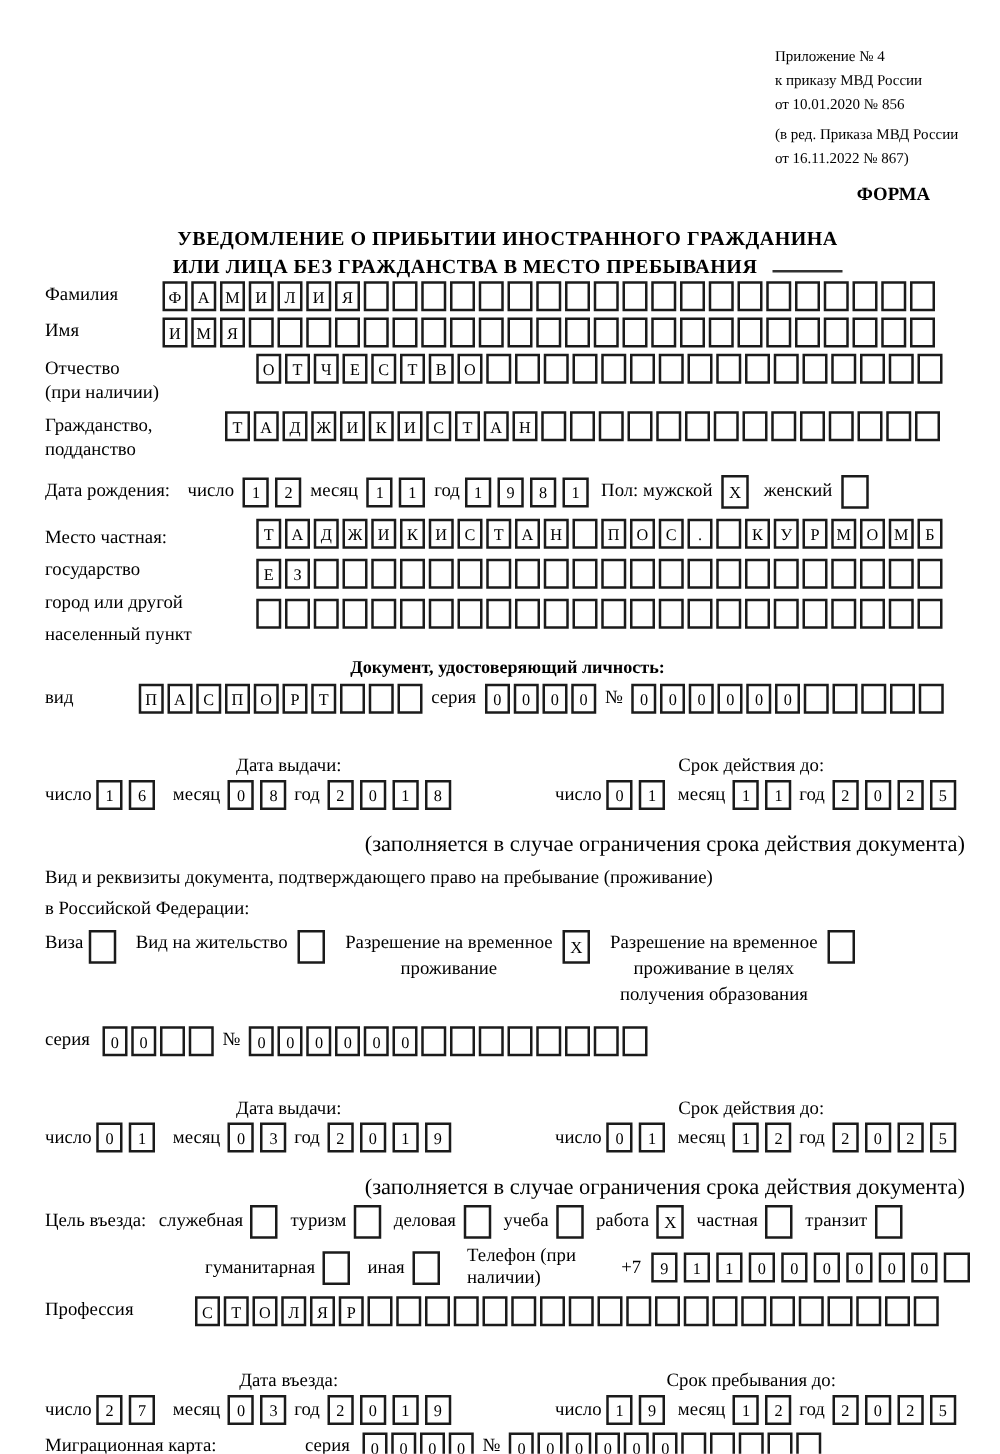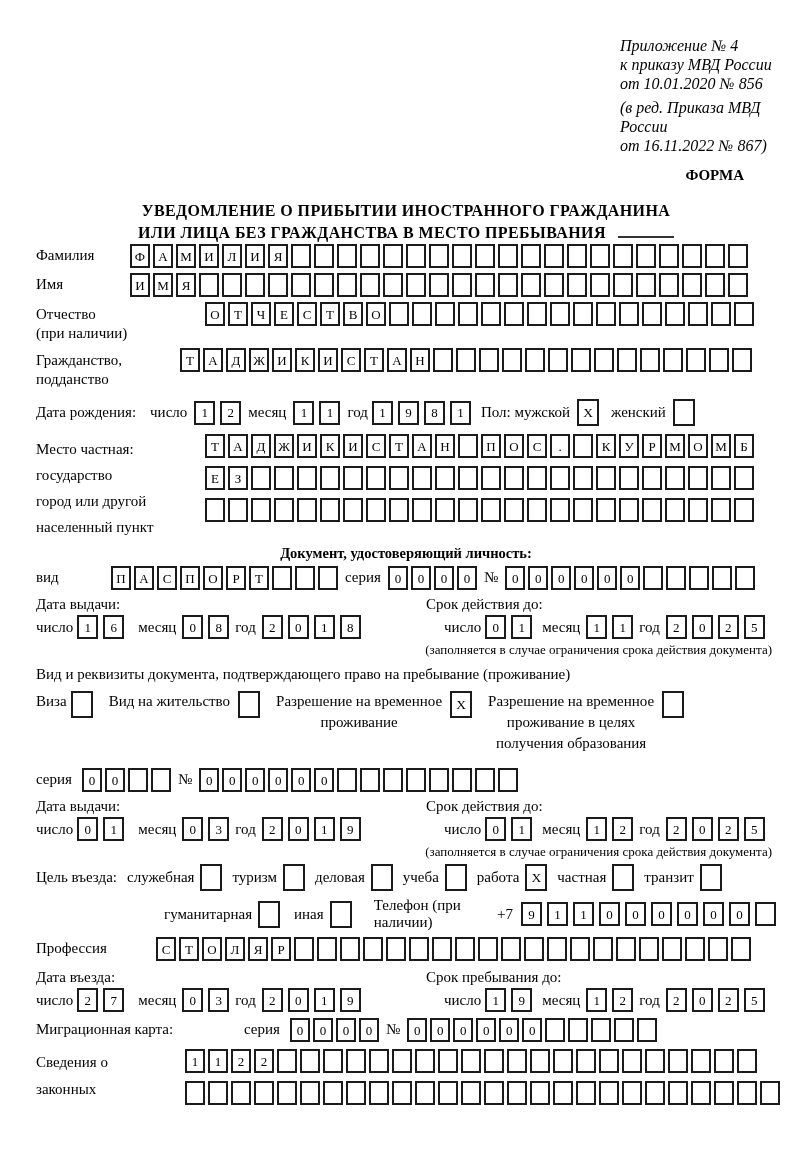--- a/index.html
+++ b/index.html
@@ -1,21 +1,21 @@
 <!DOCTYPE html>
 <html><head>
 <meta charset="utf-8">
 <style>
   html,body{margin:0;padding:0;background:#fff;}
   body{width:800px;height:1163px;overflow:hidden;color:#000;
        font-family:"Liberation Serif","DejaVu Serif",serif;font-size:15px;}
   .page{box-sizing:border-box;width:800px;height:1163px;padding:36px 24px 10px 36px;}
 
   
-  .hdr{margin-left:584px;font-size:16px;line-height:19px;font-style:italic;}
+  .hdr{margin-left:584px;font-size:12px;line-height:19px;}
   .hdr .note{margin-top:5px;}
   .forma{margin-top:12px;text-align:right;padding-right:32px;font-weight:bold;font-size:15px;}
 
   
   .title{margin-top:16px;text-align:center;font-weight:bold;font-size:16px;line-height:22px;letter-spacing:.4px;}
   .blank-line{display:inline-block;width:56px;border-bottom:2.5px solid #333;margin-left:12px;vertical-align:baseline;}
   .sect{margin-top:24px;margin-bottom:14px;text-align:center;font-weight:bold;font-size:15px;letter-spacing:.6px;}
 
   
   .cells{display:inline-flex;gap:3px;flex:none;}
@@ -30,28 +30,28 @@
   
   .row{display:flex;align-items:flex-start;margin-bottom:5px;}
   .lbl{flex:none;padding-top:3px;}
   .w-fam{width:94px;} .w-pat{width:169px;} .w-cit{width:144px;} .w-vid{width:75px;} .w-prof{width:120px;} .w-mig{width:208px;}
   .lbl2{font-size:15px;line-height:19px;}
   .inline-lbl{flex:none;padding-top:3px;margin:0 7px;}
 
   
   .dates-block{margin:6px 0 4px 0;}
   .dates-heads{display:flex;}
-  .dates-heads div{}
+  .dates-heads div{text-align:center;margin-top:28px;}
   .dh-left{width:390px;} .dh-right{flex:1;}
   .dates-line{display:flex;align-items:center;margin-top:2px;}
   .dg{display:inline-flex;align-items:center;}
   .dg .t{margin:0 6px;}
   .dl-left{width:390px;display:flex;align-items:center;}
   .dl-right{flex:1;display:flex;align-items:center;padding-left:18px;}
-  .small-note{font-size:13px;text-align:right;margin-top:3px;padding-right:4px;}
+  .small-note{font-size:18px;text-align:right;margin-top:17px;padding-right:4px;}
 
   
   .visa-row{display:flex;align-items:flex-start;margin:4px 0 14px 0;}
   .visa-opt{display:flex;align-items:flex-start;margin-right:16px;}
   .visa-opt .txt{text-align:center;line-height:21px;margin-right:8px;}
   .visa-opt:first-child .txt{margin-right:4px;}
 
   
   .purpose{display:flex;align-items:center;flex-wrap:nowrap;margin-bottom:6px;}
   .purpose .ol{margin:0 6px 0 10px;}
@@ -423,20 +423,21 @@
               <span class="cell">2</span>
               <span class="cell">5</span>
             </span>
         </span>
       </span>
     </div>
     <div class="small-note">(заполняется в случае ограничения срока действия документа)</div>
   </div>
 
   <div class="plain">Вид и реквизиты документа, подтверждающего право на пребывание (проживание)</div>
+  <div class="plain">в Российской Федерации:</div>
 
   <div class="visa-row">
     <span class="visa-opt">
       <span class="txt">Виза</span>
       <span class="checkbox"></span>
     </span>
     <span class="visa-opt">
       <span class="txt">Вид на жительство</span>
       <span class="checkbox"></span>
     </span>

